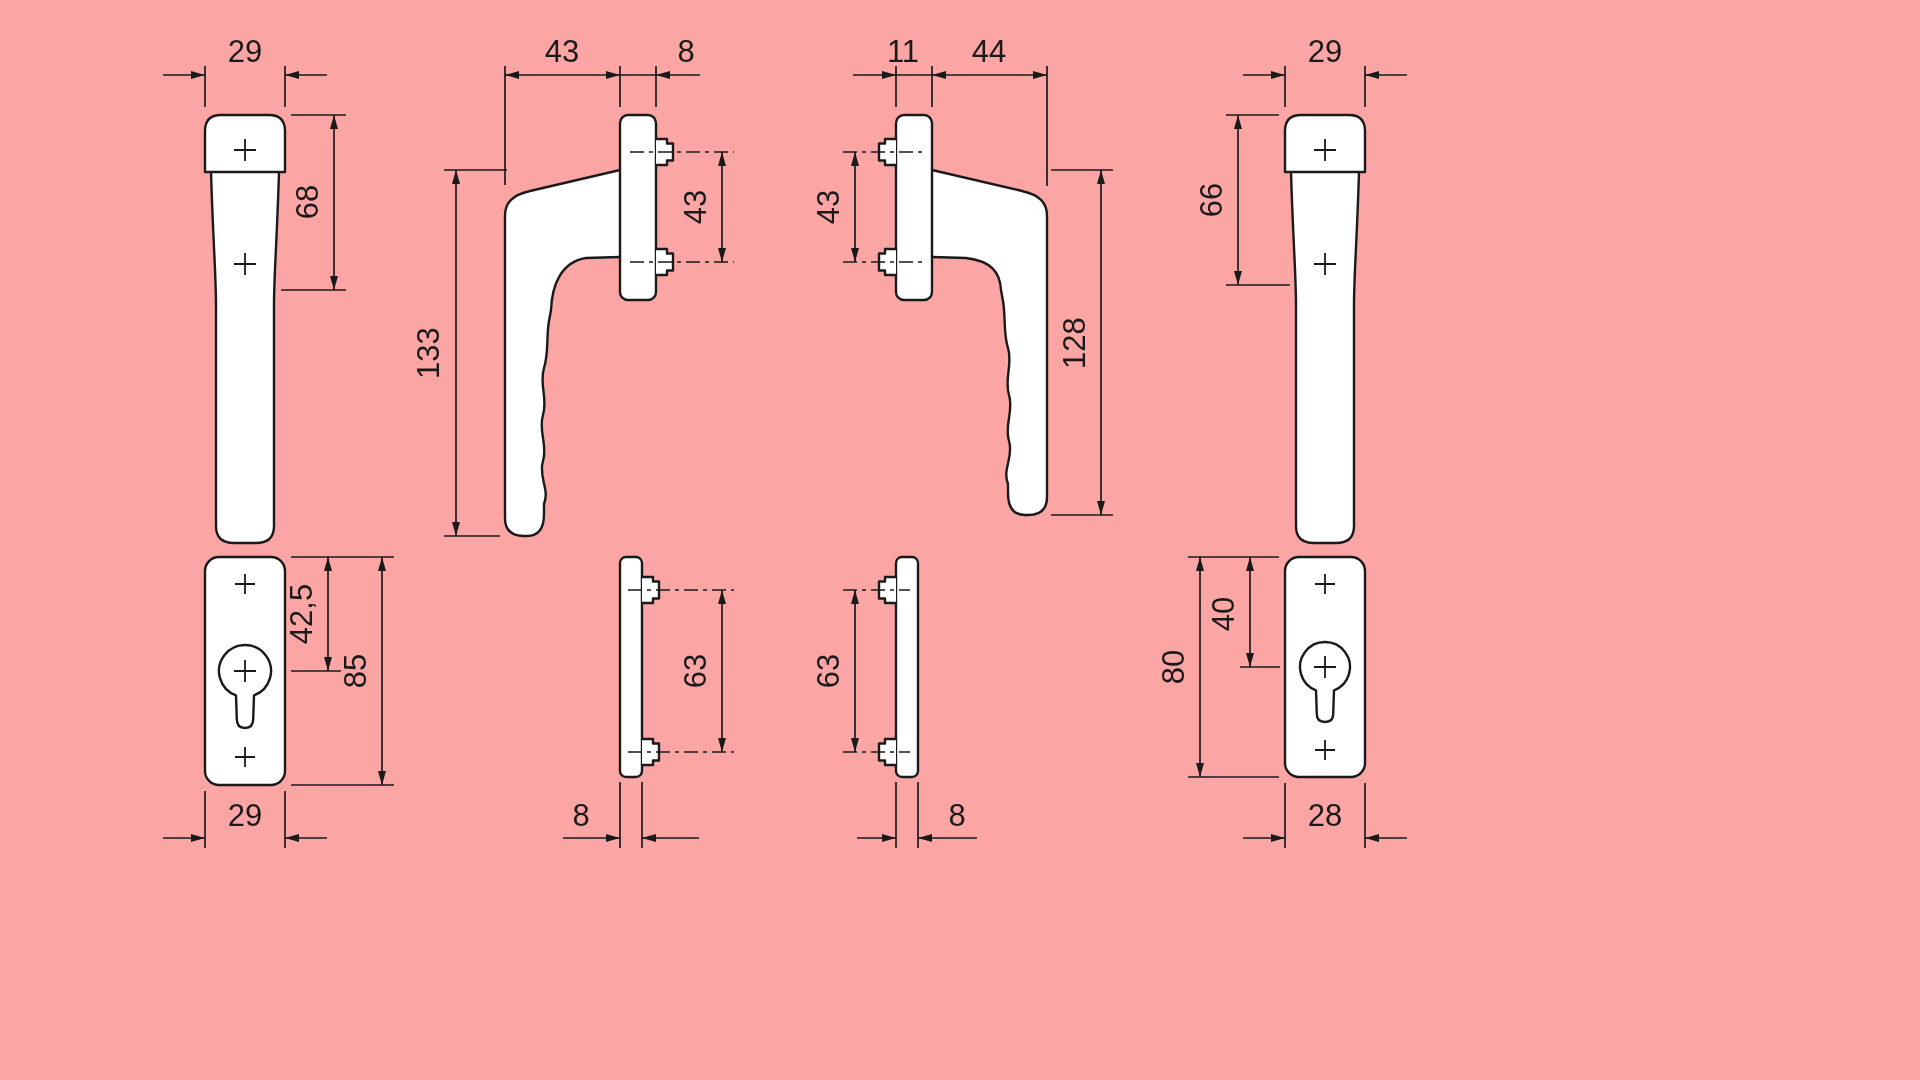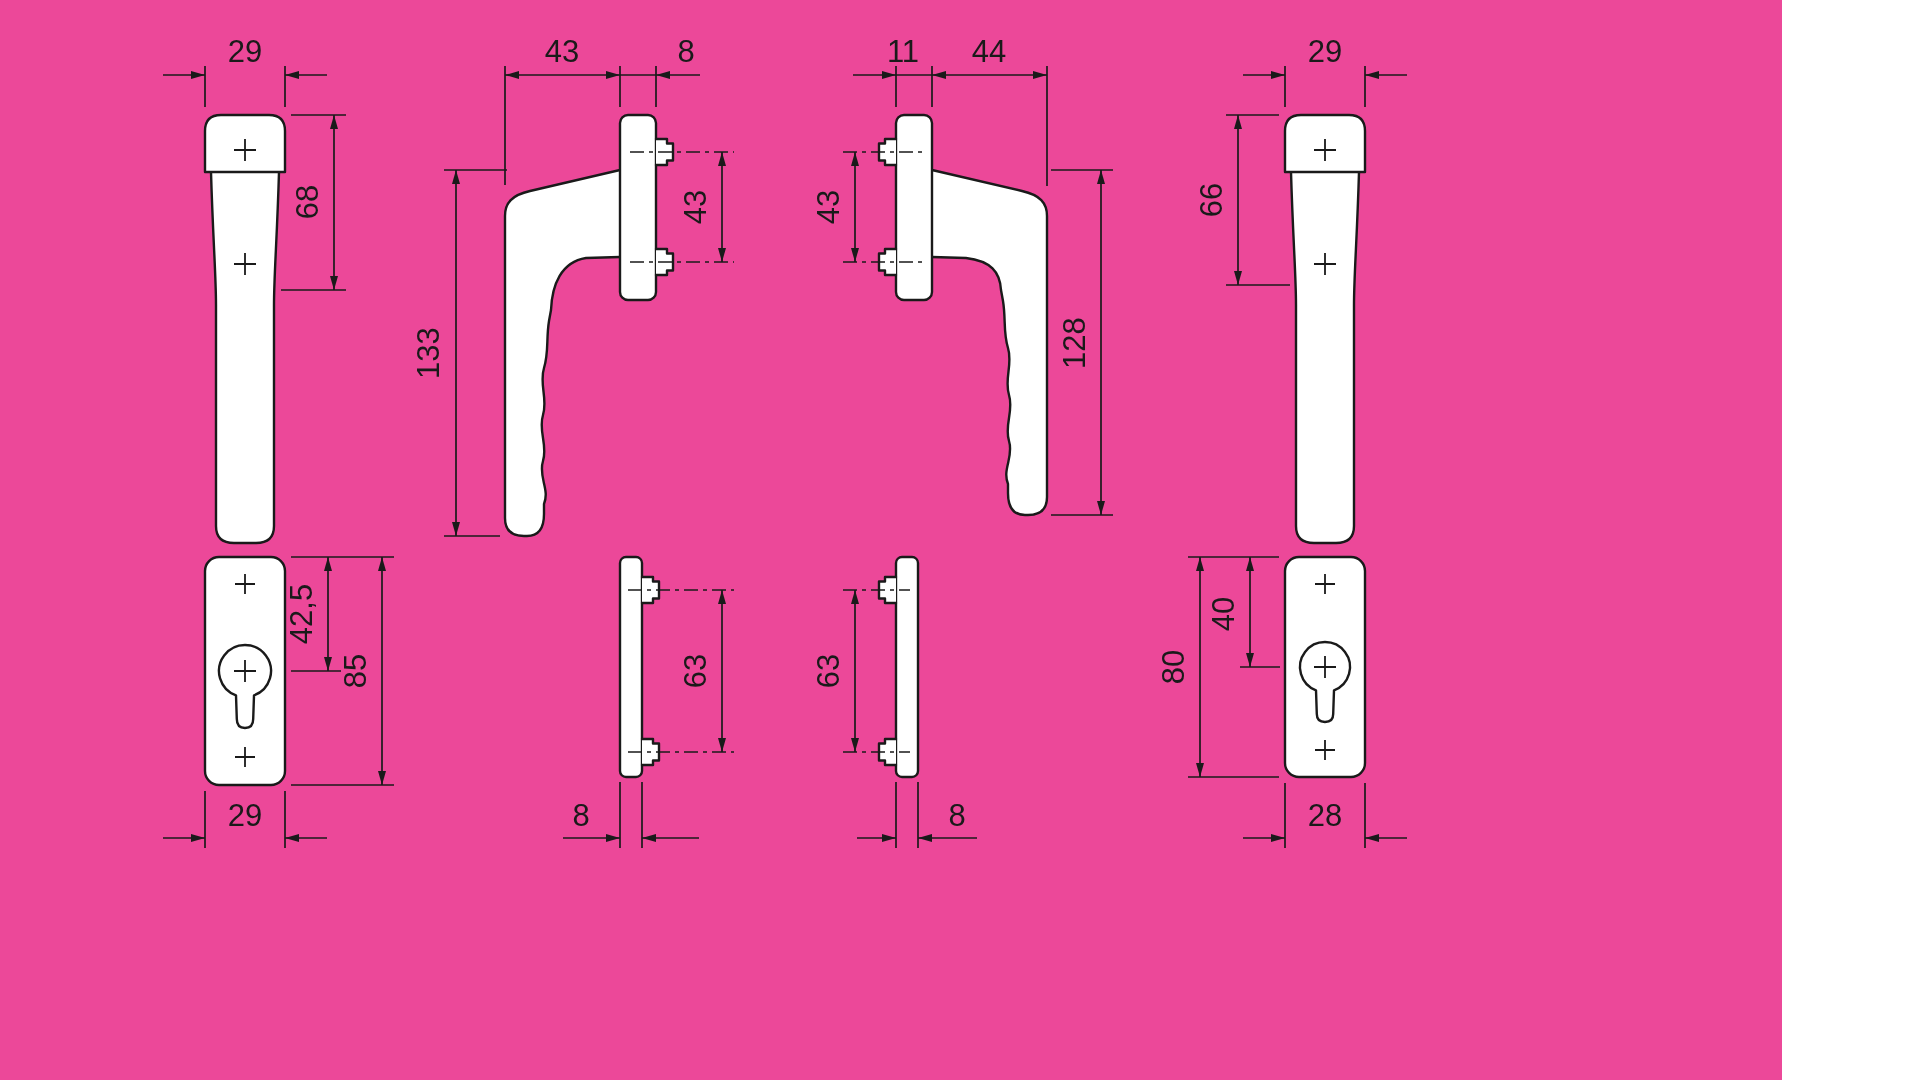--- a/index.html
+++ b/index.html
@@ -1,16 +1,16 @@
 <!DOCTYPE html>
 <html><head>
 <meta charset="utf-8">
 <style>
   html,body{margin:0;padding:0;background:#ffffff;}
-  .stage{position:relative;width:1782px;height:1080px;background:#ec4899;overflow:hidden;
+  .stage{position:relative;width:1920px;height:1080px;background:#fca5a5;overflow:hidden;
          font-family:"Liberation Sans",sans-serif;}
   svg{display:block;}
   .outline{fill:#ffffff;stroke:#1a1a1a;stroke-width:2.4;stroke-linejoin:round;stroke-linecap:round;}
   .thin{stroke:#1a1a1a;stroke-width:1.7;fill:none;stroke-linecap:butt;}
   .dash{stroke:#1a1a1a;stroke-width:1.5;fill:none;stroke-dasharray:14 5 4 5;}
   .cross{stroke:#1a1a1a;stroke-width:1.8;fill:none;}
   .dimtext{font-family:"Liberation Sans",sans-serif;font-size:31px;fill:#1a1a1a;text-anchor:middle;}
 </style>
 </head>
 <body>

